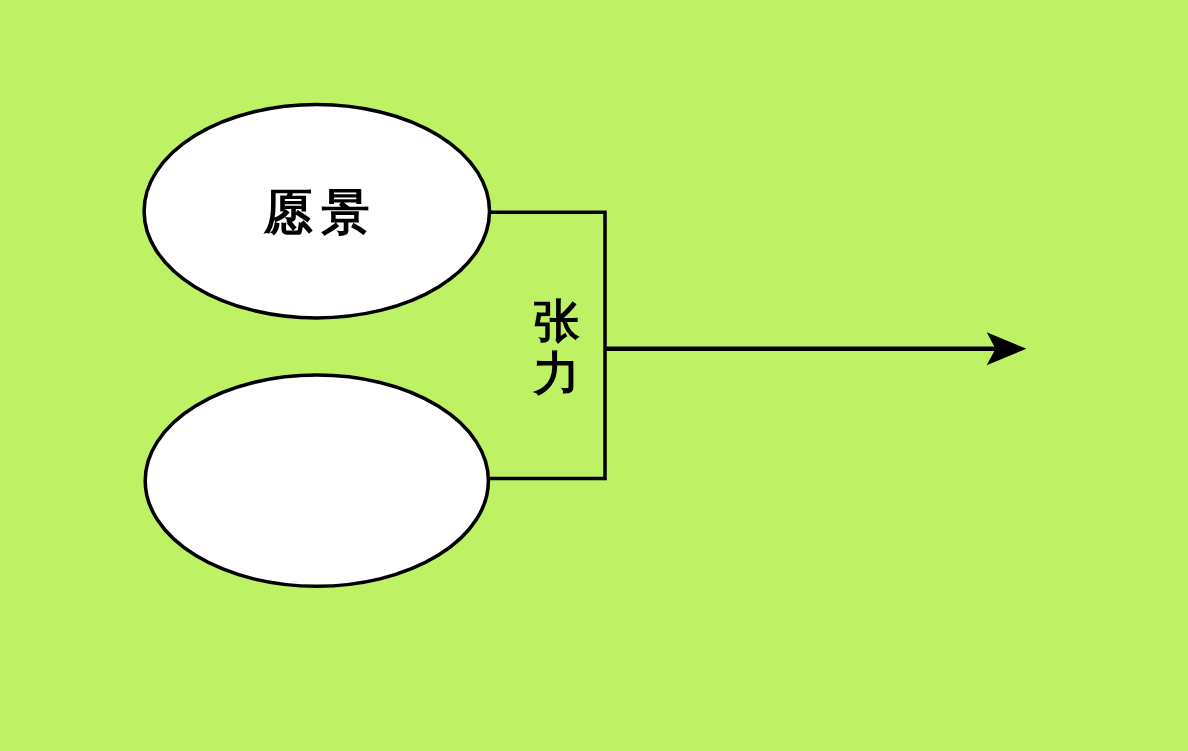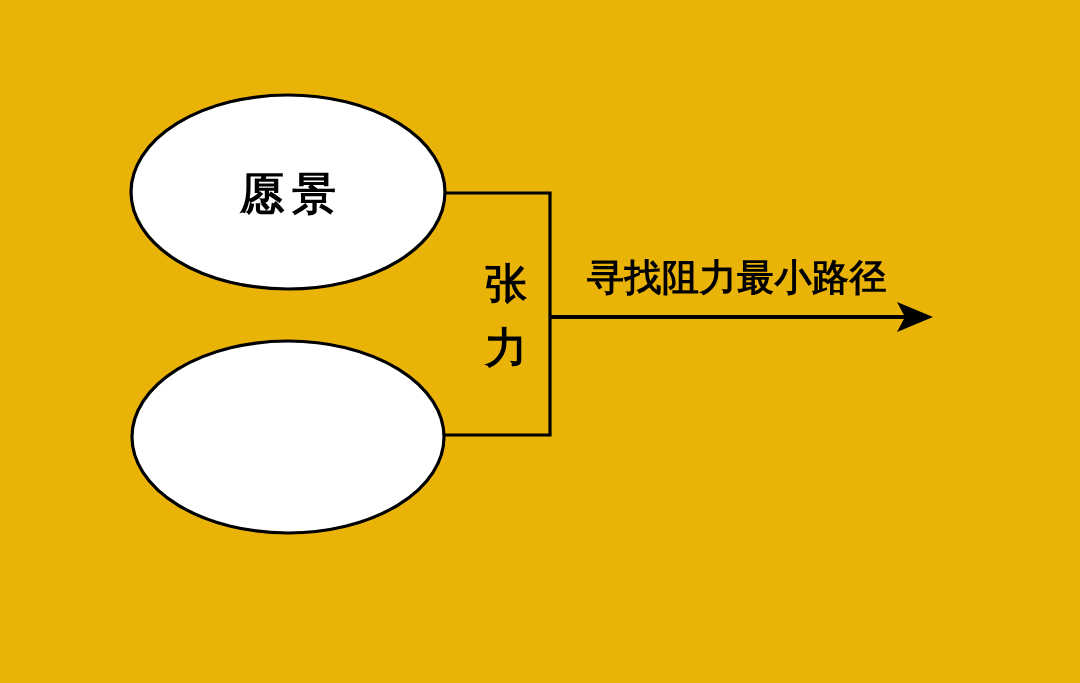--- a/index.html
+++ b/index.html
@@ -4,21 +4,21 @@
 <style>
   html, body {
     margin: 0;
     padding: 0;
     background: #ffffff;
   }
   .canvas {
     position: relative;
     width: 1080px;
     height: 683px;
-    background: #eab308;
+    background: #bef264;
     overflow: hidden;
     font-family: "DejaVu Sans", sans-serif;
   }
   .canvas svg {
     position: absolute;
     left: 0;
     top: 0;
   }
   .label {
     position: absolute;
@@ -28,21 +28,21 @@
     white-space: nowrap;
     text-align: center;
   }
   .node-label {
     font-size: 44px;
     letter-spacing: 8px;
     text-indent: 8px; 
   }
   .tension-label {
     font-size: 42px;
-    line-height: 64px;
+    line-height: 48px;
     width: 46px;
     white-space: normal;
     word-break: break-all;
     letter-spacing: 0;
   }
   .arrow-label {
     font-size: 37px;
     letter-spacing: 0.5px;
   }
 </style>
@@ -62,15 +62,14 @@
     <line x1="550" y1="317" x2="910" y2="317" stroke="#000000" stroke-width="4"></line>
 
     <polygon points="933,317 897,302 905,317 897,332" fill="#000000" stroke="none"></polygon>
   </svg>
 
   <div class="label node-label" style="left:288px; top:194px;">愿景</div>
 
 
   <div class="label tension-label" style="left:506px; top:316px;">张力</div>
 
-  <div class="label arrow-label" style="left:737px; top:278px;">寻找阻力最小路径</div>
 
 </div>
 
 </body></html>

